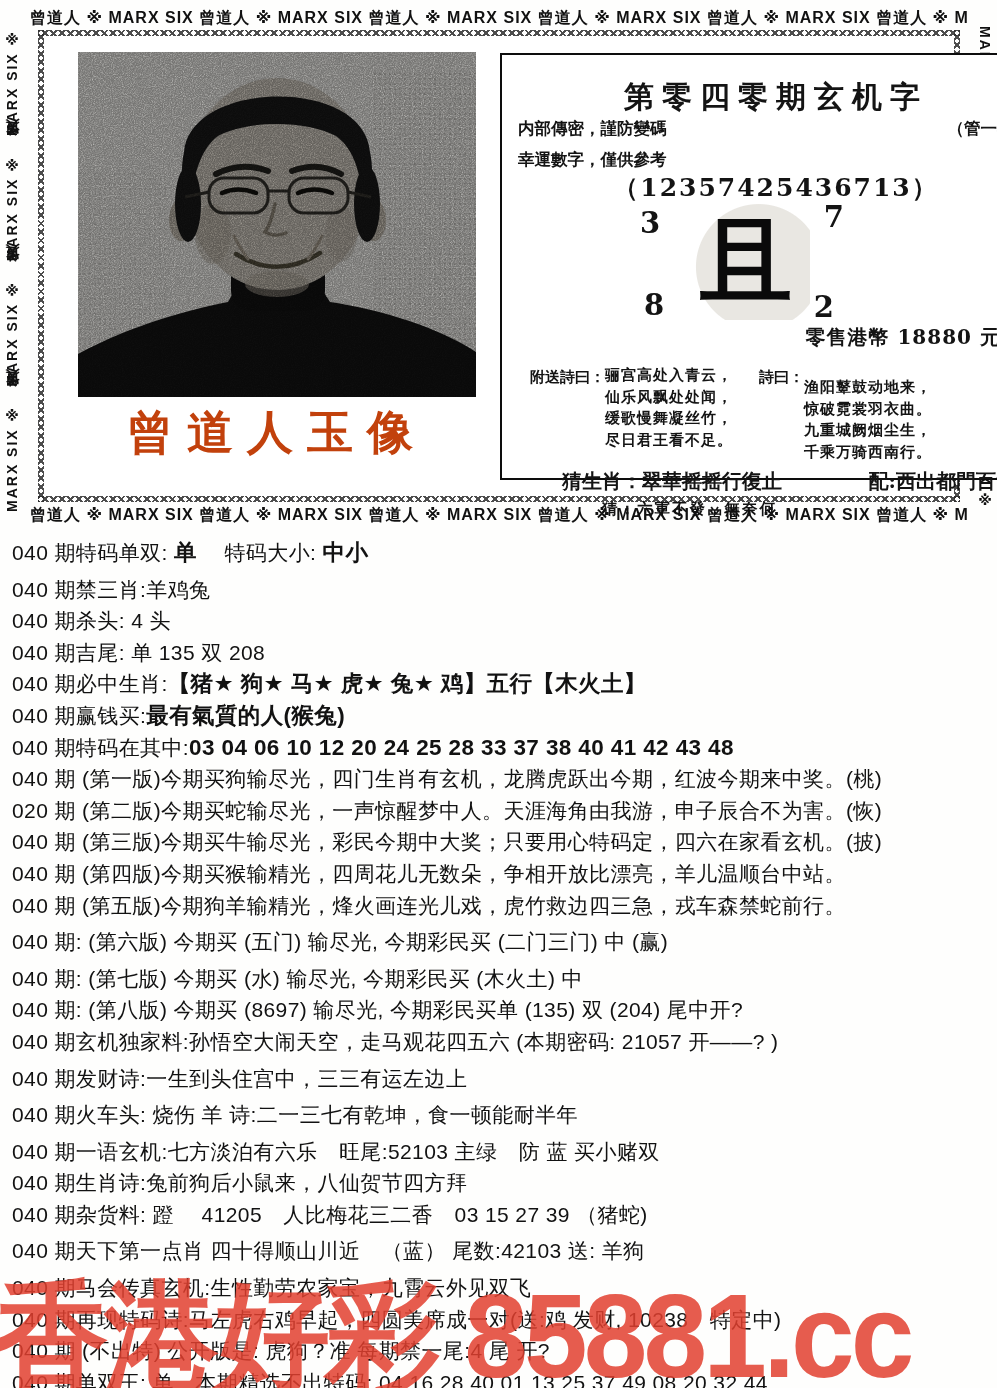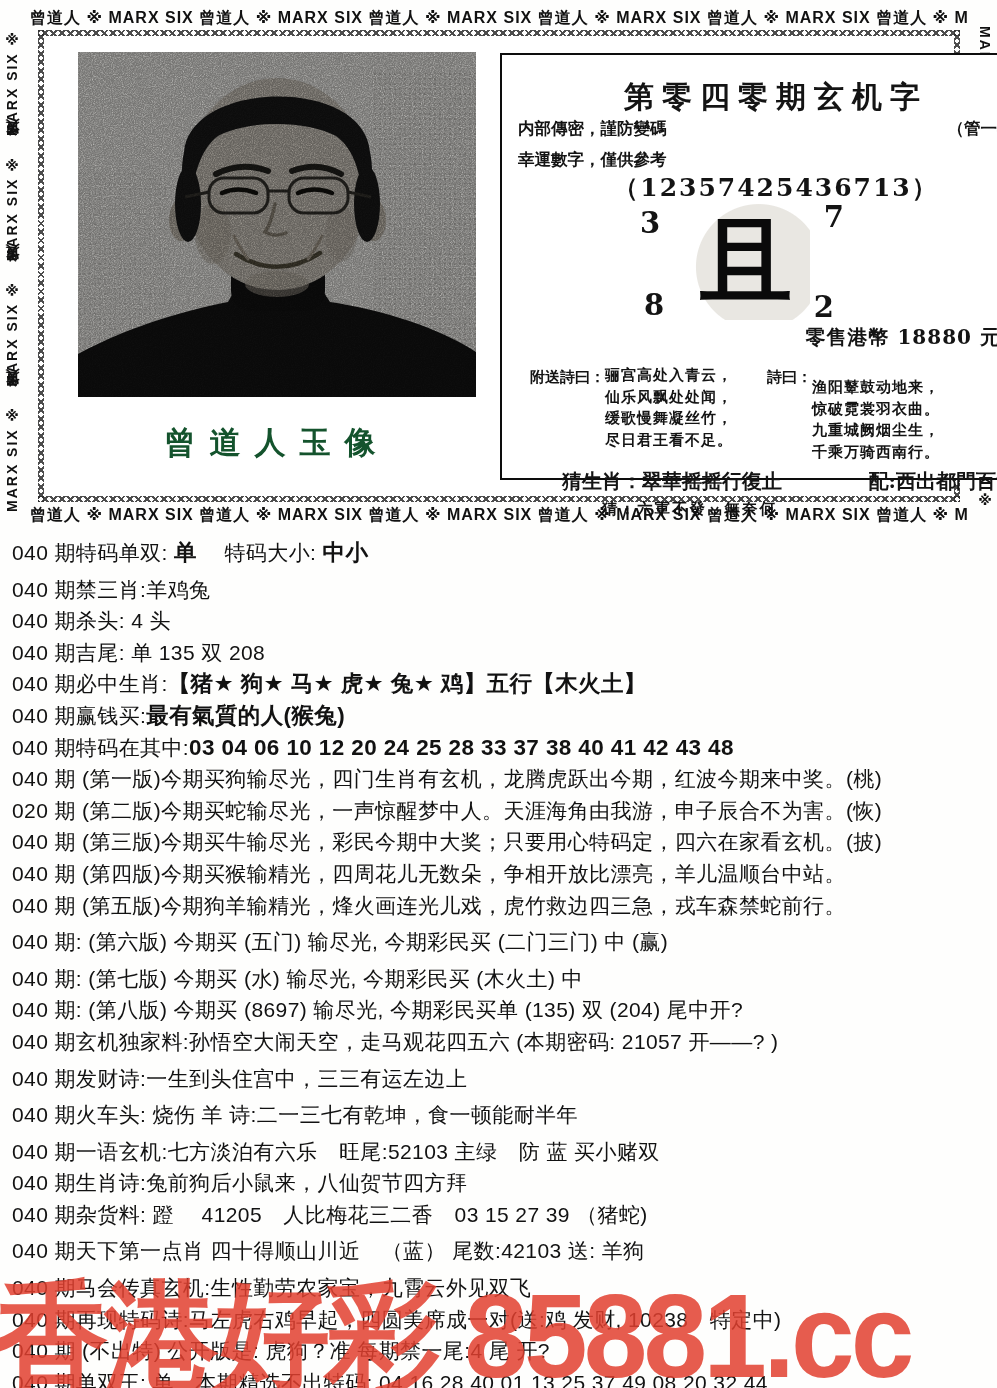--- a/index.html
+++ b/index.html
@@ -32,23 +32,23 @@
       repeating-linear-gradient(-45deg,#2e2e2e 0 2px,transparent 2px 6px);}
   .zz-top{top:0;} .zz-bot{bottom:0;}
   .zz-v{top:0;bottom:0;width:6px;
     background:
       repeating-linear-gradient(45deg,#2e2e2e 0 2px,transparent 2px 6px),
       repeating-linear-gradient(-45deg,#2e2e2e 0 2px,transparent 2px 6px);}
   .zz-left{left:0;} .zz-right{right:0;}
   
   .photo{position:absolute;left:40px;top:22px;width:398px;height:345px;background:#efeeea;}
   .caption{
-    position:absolute;left:26px;top:392px;width:426px;text-align:center;
+    position:absolute;left:26px;top:372px;width:426px;text-align:center;
     font-family:"DejaVu Serif","Liberation Serif",serif;
-    font-weight:bold;font-size:31px;letter-spacing:14px;color:#14532d;
+    font-weight:bold;font-size:46px;letter-spacing:14px;color:#c2410c;
   }
   .notice{
     position:absolute;left:20px;top:420px;width:440px;
     font-size:14.5px;font-weight:bold;line-height:1.65;color:#1d1d1d;letter-spacing:.5px;
   }
   
   .mbox{
     position:absolute;left:462px;top:23px;width:552px;height:427px;
     border:2.5px solid #0d0d0d;background:#fff;box-sizing:border-box;
     font-family:"DejaVu Serif","Liberation Serif",serif;color:#141414;
@@ -65,21 +65,21 @@
   .m-glyph{
     position:absolute;left:42px;top:-6px;width:128px;height:118px;line-height:118px;
     text-align:center;font-size:92px;font-weight:bold;color:#0a0a0a;
     background:radial-gradient(circle at 60% 55%, #e9e7e2 0 62%, transparent 63%);
   }
   .m-price{text-align:right;padding-right:28px;margin-top:4px;font-size:20px;font-weight:bold;letter-spacing:1px;}
   .m-poems{display:flex;margin-top:14px;padding:0 6px 0 28px;font-weight:bold;}
   .m-poem{display:flex;}
   .m-poem-label{font-size:15px;padding-top:3px;white-space:nowrap;}
   .m-poem-lines{font-size:15px;line-height:21.5px;letter-spacing:1px;}
-  .m-poem-r{margin-left:34px;}
+  .m-poem-r{margin-left:26px;}
   .m-poem-r .m-poem-lines{padding-top:12px;}
   .m-guess-row{display:flex;justify-content:space-between;padding:0 14px 0 60px;margin-top:5px;
     font-size:20px;font-weight:bold;}
   .m-guess2{padding-left:100px;margin-top:4px;font-size:15.5px;font-weight:bold;letter-spacing:2px;}
   
   .body-lines{position:absolute;left:12px;top:537px;width:978px;
     font-size:21px;line-height:31.6px;letter-spacing:.4px;color:#121212;}
   .body-line{white-space:nowrap;}
   .seg-b{font-weight:bold;font-size:1.07em;}
   .mt1{margin-top:5px;}

